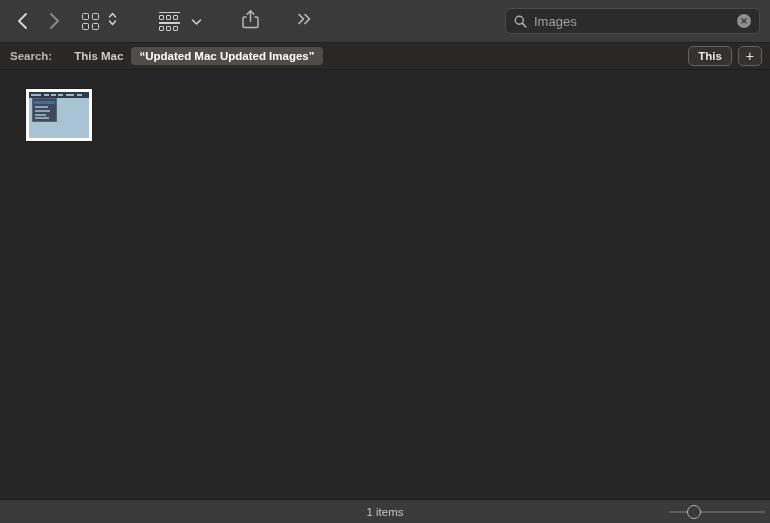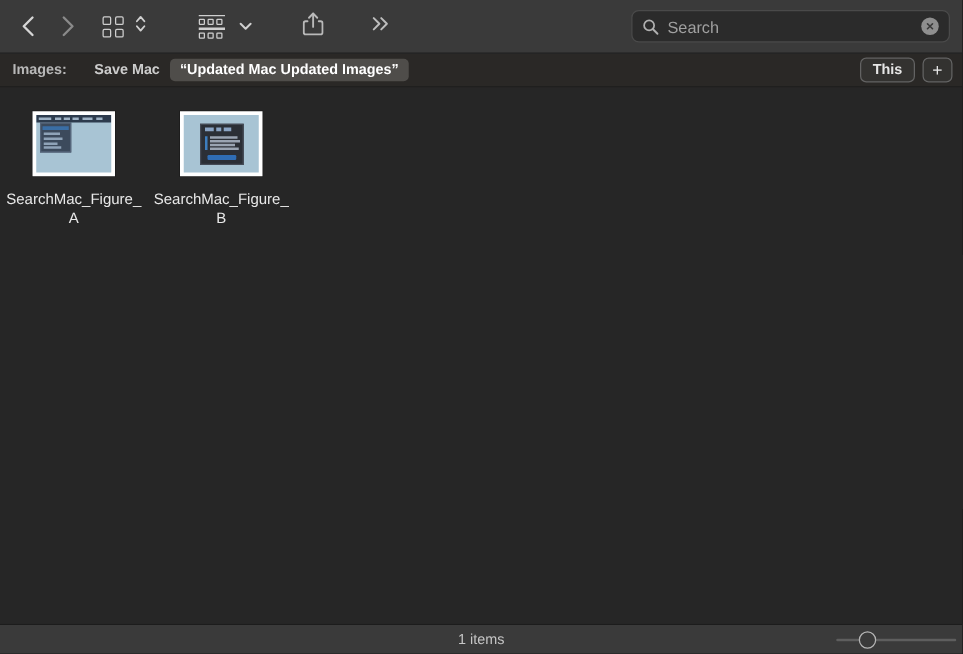--- a/index.html
+++ b/index.html
@@ -464,33 +464,33 @@
       </span>
     </div>
 
     <div class="search-field">
       <span class="mag">
         <svg width="13" height="13" viewBox="0 0 13 13">
           <circle cx="5.3" cy="5.3" r="4" fill="none" stroke="#b0b0b0" stroke-width="1.4"></circle>
           <line x1="8.4" y1="8.4" x2="12" y2="12" stroke="#b0b0b0" stroke-width="1.5" stroke-linecap="round"></line>
         </svg>
       </span>
-      <span class="search-input-text">Search</span>
+      <span class="search-input-text">Images</span>
       <span class="clear-btn">
         <svg width="8" height="8" viewBox="0 0 8 8">
           <line x1="2" y1="2" x2="6" y2="6" stroke="#3a3a3a" stroke-width="1.3" stroke-linecap="round"></line>
           <line x1="6" y1="2" x2="2" y2="6" stroke="#3a3a3a" stroke-width="1.3" stroke-linecap="round"></line>
         </svg>
       </span>
     </div>
   </div>
 
   <div class="scopebar">
-    <span class="scope-label">Images:</span>
-    <span class="scope-opt">Save Mac</span>
+    <span class="scope-label">Search:</span>
+    <span class="scope-opt">This Mac</span>
     <span class="scope-opt selected">“Updated Mac Updated Images”</span>
     <div class="scope-right">
       <span class="pill-btn">This</span>
       <span class="pill-btn icon-only">+</span>
     </div>
   </div>
 
   <div class="content">
     <div class="icon-grid">
 
@@ -509,43 +509,22 @@
               <div class="miniA-menu">
                 <i class="hl" style="top:2px;"></i>
                 <i style="top:7px;width:13px;"></i>
                 <i style="top:11px;width:15px;"></i>
                 <i style="top:15px;width:11px;"></i>
                 <i style="top:18px;width:14px;"></i>
               </div>
             </div>
           </div>
         </div>
-        <div class="file-label">SearchMac_Figure_A</div>
-      </div>
-
-      <div class="file-item">
-        <div class="thumb-wrap">
-          <div class="thumb">
-            <div class="thumb-inner">
-              <div class="miniB-dialog">
-                <span class="tl" style="left:3px;width:7px;"></span>
-                <span class="tl" style="left:12px;width:4px;"></span>
-                <span class="tl" style="left:18px;width:6px;"></span>
-                <span class="accentbar"></span>
-                <i style="top:9px;width:22px;left:7px;"></i>
-                <i style="top:12px;width:24px;left:7px;"></i>
-                <i style="top:15px;width:20px;left:7px;"></i>
-                <i style="top:18px;width:23px;left:7px;"></i>
-                <span class="btn"></span>
-              </div>
-            </div>
-          </div>
-        </div>
-        <div class="file-label">SearchMac_Figure_B</div>
-      </div>
+      </div>
+
 
     </div>
   </div>
 
   <div class="statusbar">
     <span class="status-text">1 items</span>
     <div class="zoom-slider">
       <div class="zoom-track"></div>
       <div class="zoom-knob" style="left: 19%;"></div>
     </div>

